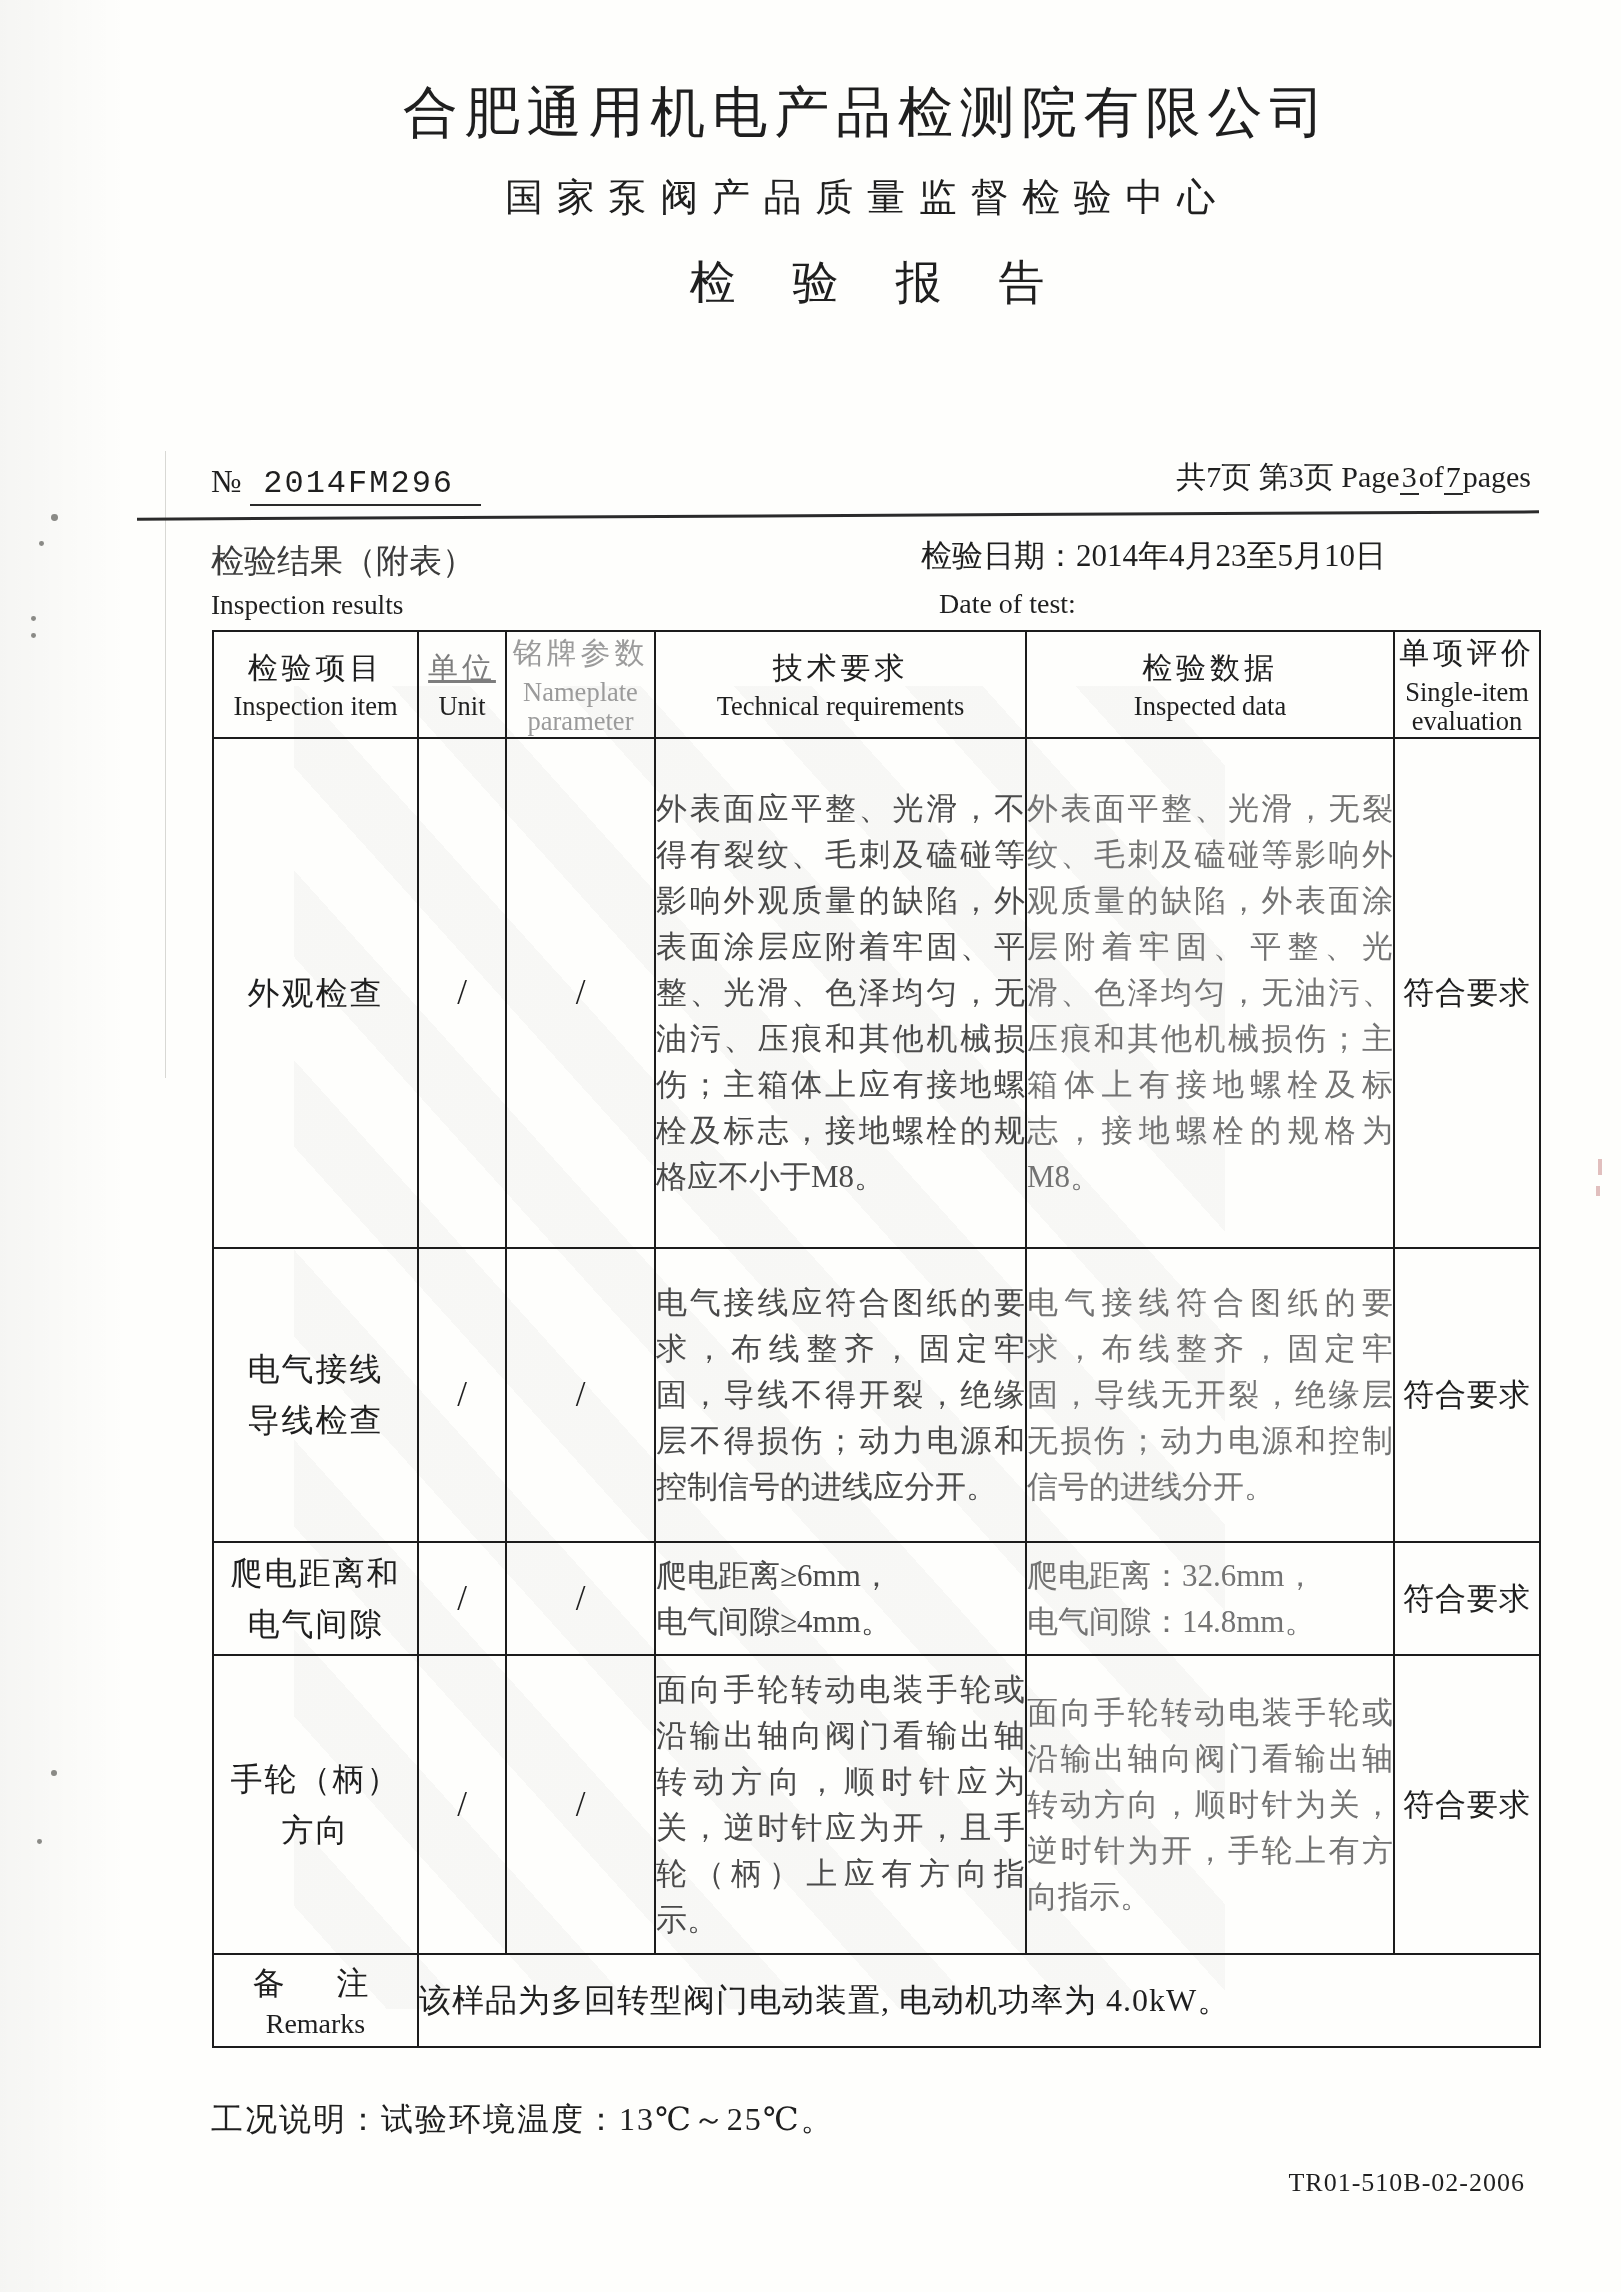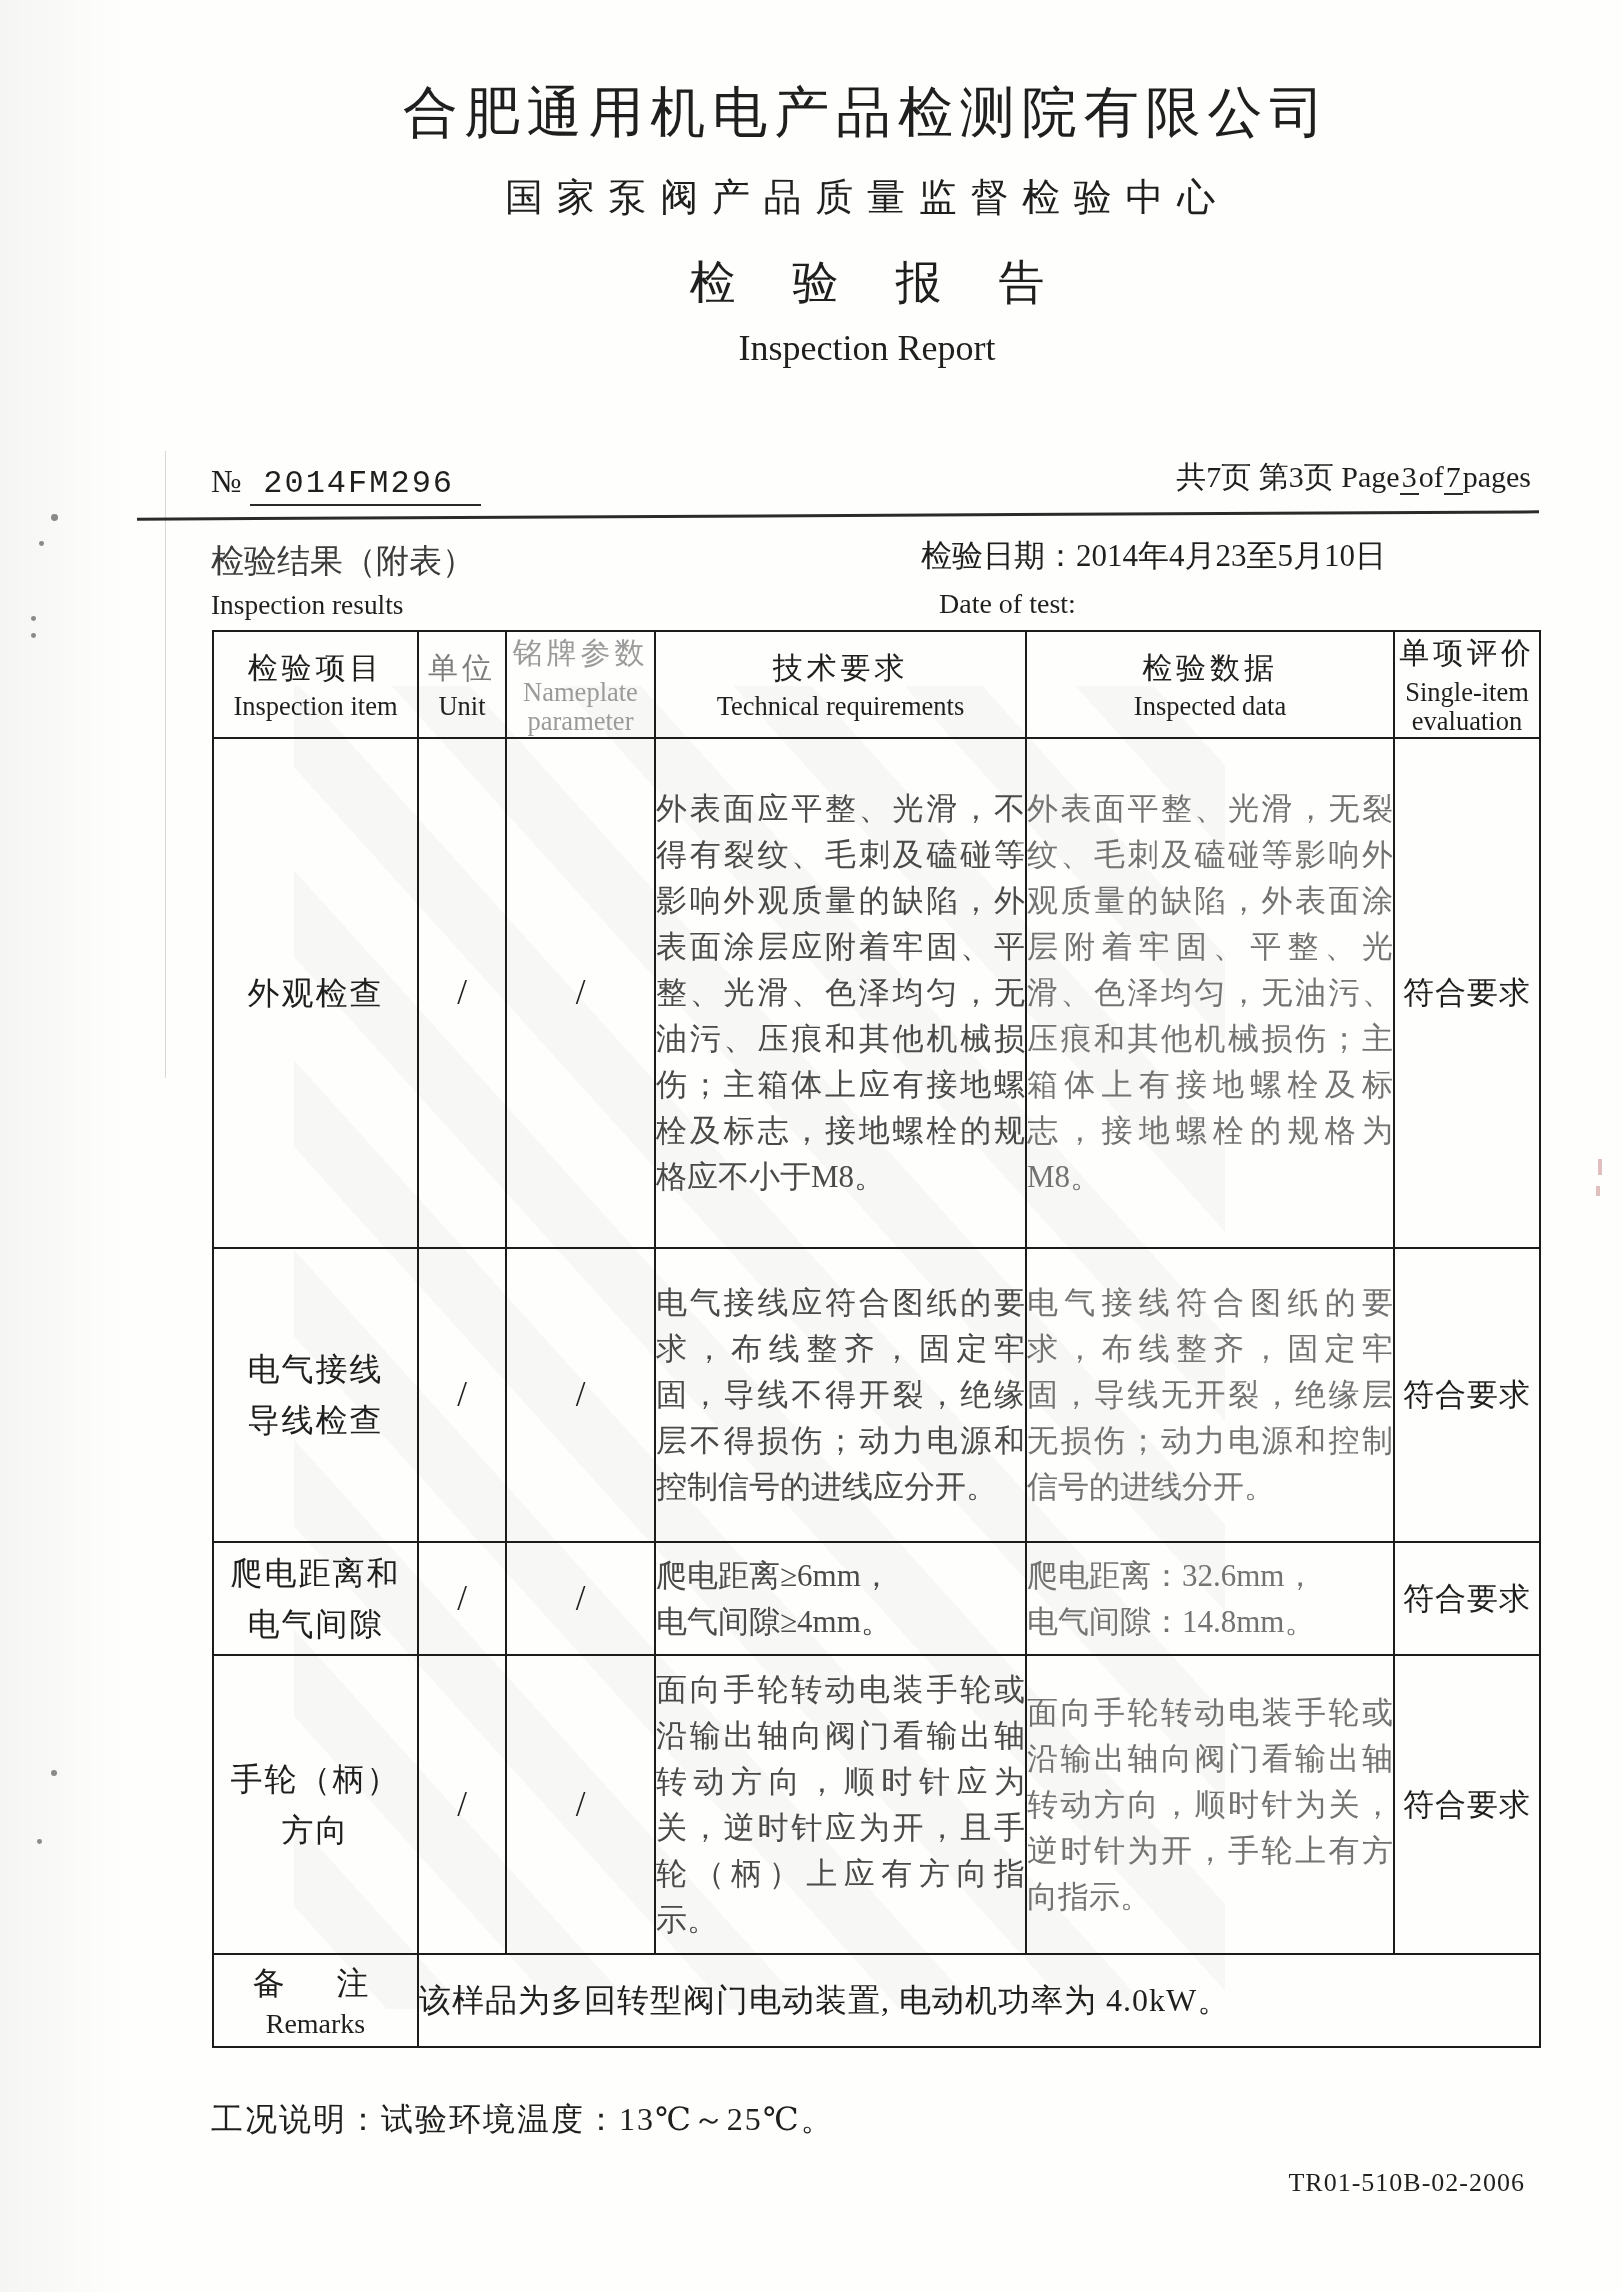--- a/index.html
+++ b/index.html
@@ -31,21 +31,21 @@
   .date-cn{left:921px;top:535px;font-size:31px;}
   .date-en{left:939px;top:588px;font-size:28px;}
   
   table.report{position:absolute;left:212px;top:630px;border-collapse:collapse;
     table-layout:fixed;}
   table.report td{border:2px solid #1c1c1c;vertical-align:middle;padding:0;}
   table.report{border:2.9px solid #1c1c1c;}
   .th-cell{text-align:center;}
   .th-cn{font-size:30px;letter-spacing:3.9px;}
   .th-en{font-size:26.5px;margin-top:3.9px;line-height:29px;}
-  .fade1{color:#7d7d7d;}
+  .fade1{color:#7d7d7d;text-decoration:underline;}
   .fade2{color:#9b9b9b;}
   .item-cell{text-align:center;font-size:32px;line-height:51px;white-space:pre-line;letter-spacing:2px;}
   .slash-cell{text-align:center;font-size:35px;}
   .req-cell,.data-cell{font-size:31px;line-height:46px;text-align:justify;
     padding:7.8px 10.8px 5.9px 12.7px;white-space:pre-line;vertical-align:middle;color:#737373;}
   .req-cell{color:#4a4a4a;}
   .eval-cell{text-align:center;font-size:31px;letter-spacing:1px;}
   .remarks-label{text-align:center;}
   .remarks-cn{font-size:32px;letter-spacing:9.8px;}
   .remarks-en{font-size:28px;margin-top:2px;}
@@ -75,21 +75,20 @@
 <div class="speck" style="left:31px;top:633px;width:4.9px;height:4.9px;"></div>
 <div class="speck" style="left:51px;top:1770px;width:5.9px;height:5.9px;"></div>
 <div class="speck" style="left:37px;top:1839px;width:4.9px;height:4.9px;"></div>
 <div class="red-mark" style="left:1598px;top:1159px;width:3.9px;height:15.7px;"></div>
 <div class="red-mark" style="left:1596px;top:1186px;width:3.9px;height:9.8px;"></div>
 
 <div class="abs head-wrap">
   <div class="org-cn">合肥通用机电产品检测院有限公司</div>
   <div class="center-cn">国家泵阀产品质量监督检验中心</div>
   <div class="title-cn">检验报告</div>
-  <div class="title-en">Inspection Report</div>
 </div>
 
 <div class="abs no-line">
   <span>№</span>
   <span class="no-value">2014FM296</span>
 </div>
 <div class="abs pages-line">
   <span>共7页 第3页</span>
   <span>Page</span><span class="u">3</span><span>of</span><span class="u">7</span><span>pages</span>
 </div>

